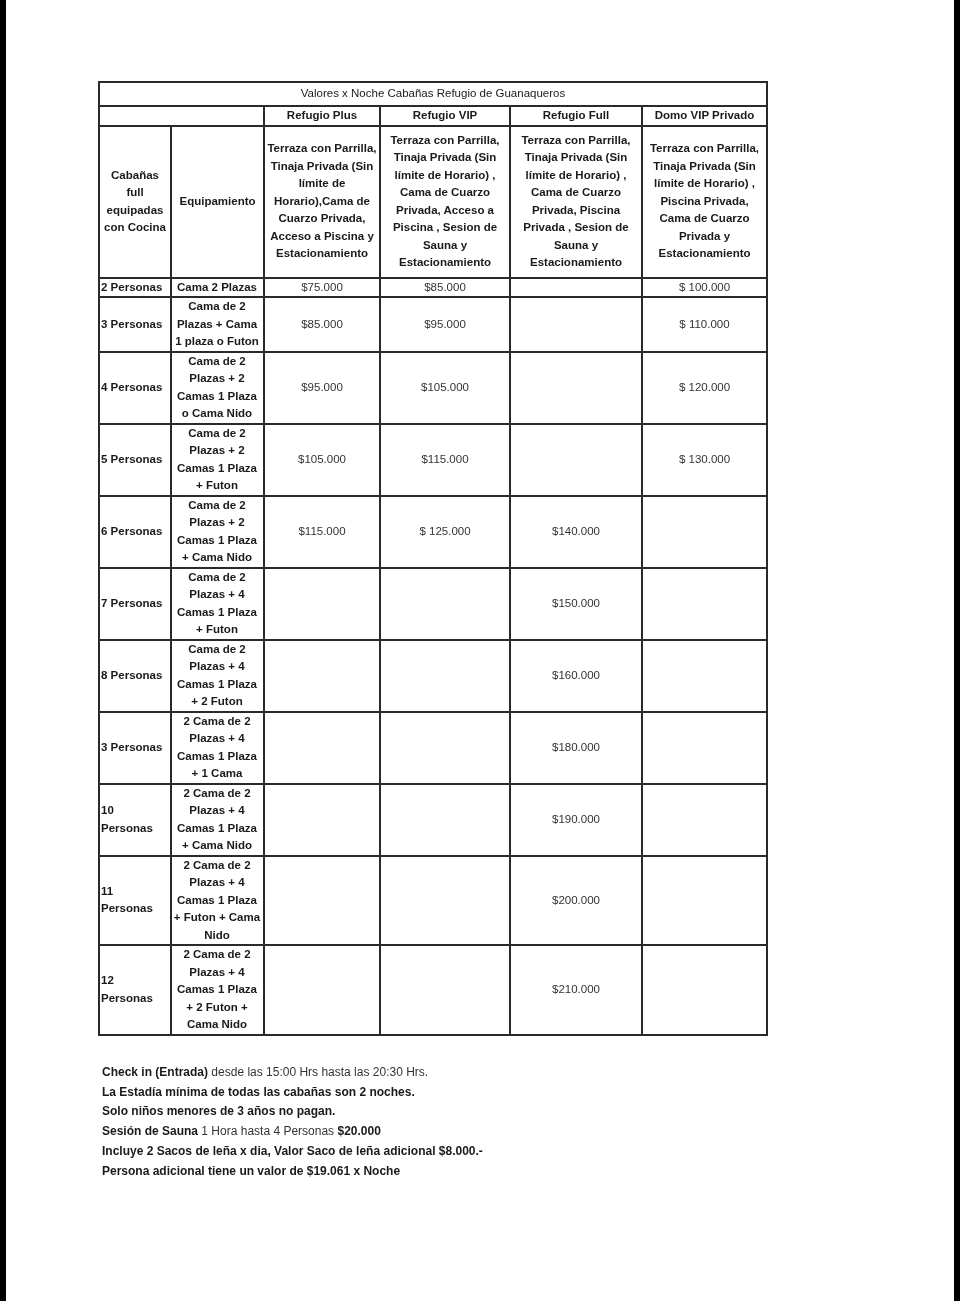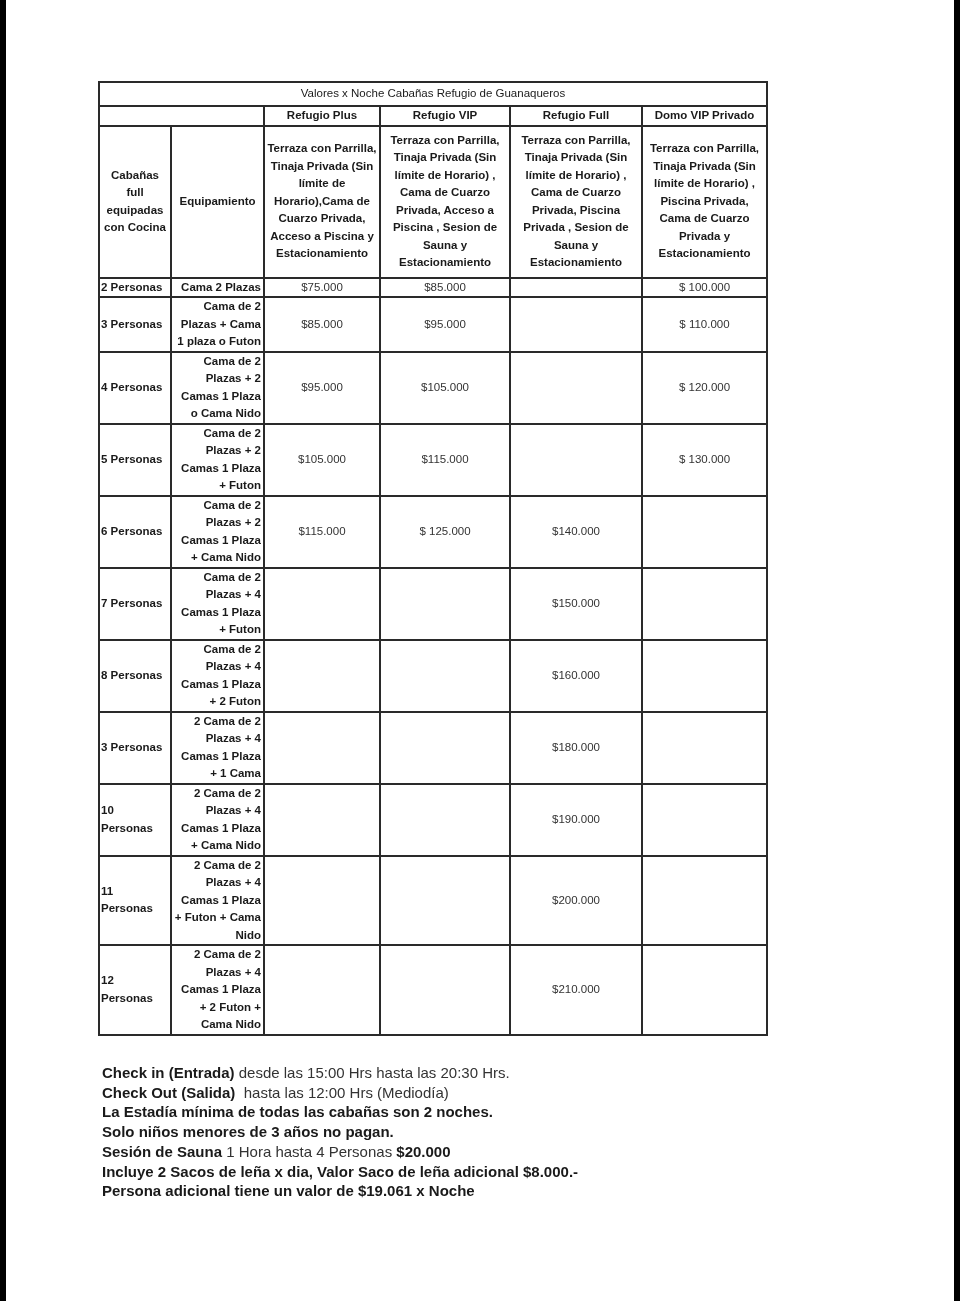--- a/index.html
+++ b/index.html
@@ -15,24 +15,24 @@
     border-collapse:collapse; table-layout:fixed;
   }
   table.rates td {
     border:2px solid #2a2a2a; padding:0 2px; vertical-align:middle;
     font-size:11.5px; line-height:17.5px;
   }
   .title-cell { text-align:center; font-weight:normal; font-size:14.5px; height:22px; }
   .sub-cell { text-align:center; font-weight:bold; font-size:11.5px; height:15px; line-height:15px;margin-left:24px; }
   .hdr { text-align:center; font-weight:bold; }
   .pers { font-weight:bold; text-align:left; padding-left:1px !important; }
-  .equip { font-weight:bold; text-align:right; padding-left:1px !important; }
+  .equip { font-weight:bold; text-align:center; padding-left:1px !important; }
   .price { text-align:center; font-weight:normal; color:#333; }
 
-  .notes { position:absolute; left:102px; top:1063px; font-size:15px; line-height:19.7px; color:#1a1a1a; }
+  .notes { position:absolute; left:102px; top:1063px; font-size:12px; line-height:19.7px; color:#1a1a1a; }
   .notes div { white-space:nowrap; }
   .b { font-weight:bold; }
   .n { font-weight:normal; color:#333; }
 </style>
 </head>
 <body>
 
 <div class="edge-left"></div>
 <div class="edge-right"></div>
 
@@ -152,19 +152,18 @@
         <td class="price"></td>
         <td class="price"></td>
         <td class="price">$210.000</td>
         <td class="price"></td>
       </tr>
     </tbody>
 </table>
 
 <div class="notes">
   <div><span class="b">Check in (Entrada)</span><span class="n"> desde las 15:00 Hrs hasta las 20:30 Hrs.</span></div>
-  <div><span class="b">Check Out (Salida)</span><span class="n" style="white-space:pre">  hasta las 12:00 Hrs (Mediodía)</span></div>
   <div class="b">La Estadía mínima de todas las cabañas son 2 noches.</div>
   <div class="b">Solo niños menores de 3 años no pagan.</div>
   <div><span class="b">Sesión de Sauna</span><span class="n"> 1 Hora hasta 4 Personas </span><span class="b">$20.000</span></div>
   <div class="b">Incluye 2 Sacos de leña x dia, Valor Saco de leña adicional $8.000.-</div>
   <div class="b">Persona adicional tiene un valor de $19.061 x Noche</div>
 </div>
 
 </body></html>

